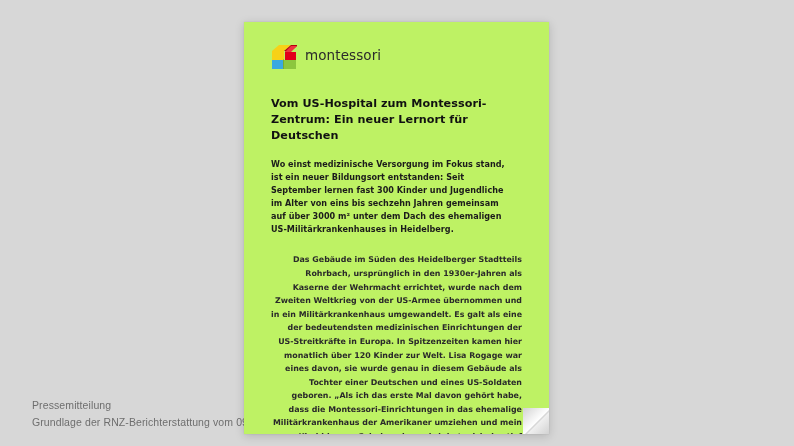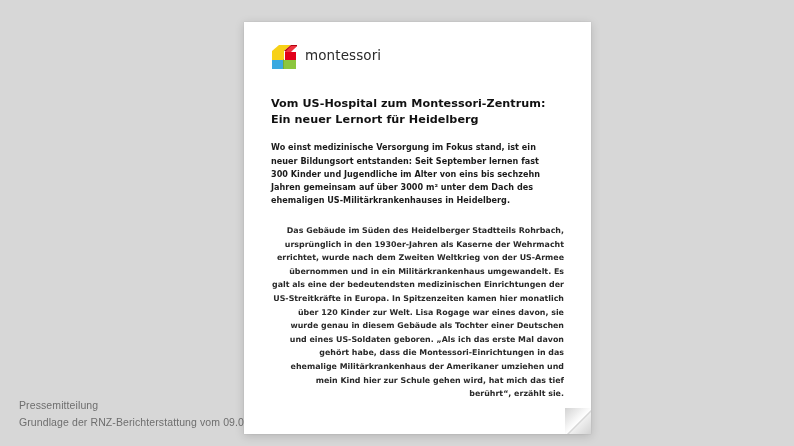--- a/index.html
+++ b/index.html
@@ -11,38 +11,38 @@
     height: 446px;
     background: #d7d7d7;
     font-family: "Liberation Sans", sans-serif;
     overflow: hidden;
     position: relative;
   }
 
   
   .caption {
     position: absolute;
-    left: 19px;
+    left: 32px;
     bottom: 16px;
     color: #6e6e6e;
     font-size: 10.5px;
     line-height: 1.55;
     letter-spacing: .1px;
     white-space: nowrap;
   }
   .caption div { display: block; }
 
   
   .page-shadow {
     position: absolute;
     left: 244px;
     top: 22px;
-    width: 347px;
+    width: 305px;
     height: 412px;
-    background: #ffffff;
+    background: #bef264;
     box-shadow: 0 2px 9px rgba(0,0,0,.17), 0 0 1px rgba(0,0,0,.15);
   }
   .page {
     position: absolute;
     inset: 0;
     padding: 22px 27px 0 27px;
     box-sizing: border-box;
     overflow: hidden;
   }
 
@@ -167,21 +167,21 @@
 
         <polygon points="26,32 50,32 50,50 26,50" fill="#8cc63e"></polygon>
 
         <polygon points="24,32 26,30 26,50 24,50" fill="#76ad33"></polygon>
       </svg>
       <div class="logo-word">
         <span class="logo-line1">montessori</span>
       </div>
     </div>
 
-    <h1 class="headline">Vom US-Hospital zum Montessori-Zentrum: Ein neuer Lernort für Heidelberg</h1>
+    <h1 class="headline">Vom US-Hospital zum Montessori-Zentrum: Ein neuer Lernort für Deutschen</h1>
 
     <p class="lead">Wo einst medizinische Versorgung im Fokus stand, ist ein neuer Bildungsort entstanden: Seit September lernen fast 300 Kinder und Jugendliche im Alter von eins bis sechzehn Jahren gemeinsam auf über 3000 m² unter dem Dach des ehemaligen US-Militärkrankenhauses in Heidelberg.</p>
 
     <p class="body-para">Das Gebäude im Süden des Heidelberger Stadtteils Rohrbach, ursprünglich in den 1930er-Jahren als Kaserne der Wehrmacht errichtet, wurde nach dem Zweiten Weltkrieg von der US-Armee übernommen und in ein Militärkrankenhaus umgewandelt. Es galt als eine der bedeutendsten medizinischen Einrichtungen der US-Streitkräfte in Europa. In Spitzenzeiten kamen hier monatlich über 120 Kinder zur Welt. Lisa Rogage war eines davon, sie wurde genau in diesem Gebäude als Tochter einer Deutschen und eines US-Soldaten geboren. „Als ich das erste Mal davon gehört habe, dass die Montessori-Einrichtungen in das ehemalige Militärkrankenhaus der Amerikaner umziehen und mein Kind hier zur Schule gehen wird, hat mich das tief berührt“, erzählt sie.</p>
 
   </div>
 
   <div class="page-curl">
     <div class="fold"></div>
     <div class="lip"></div>

